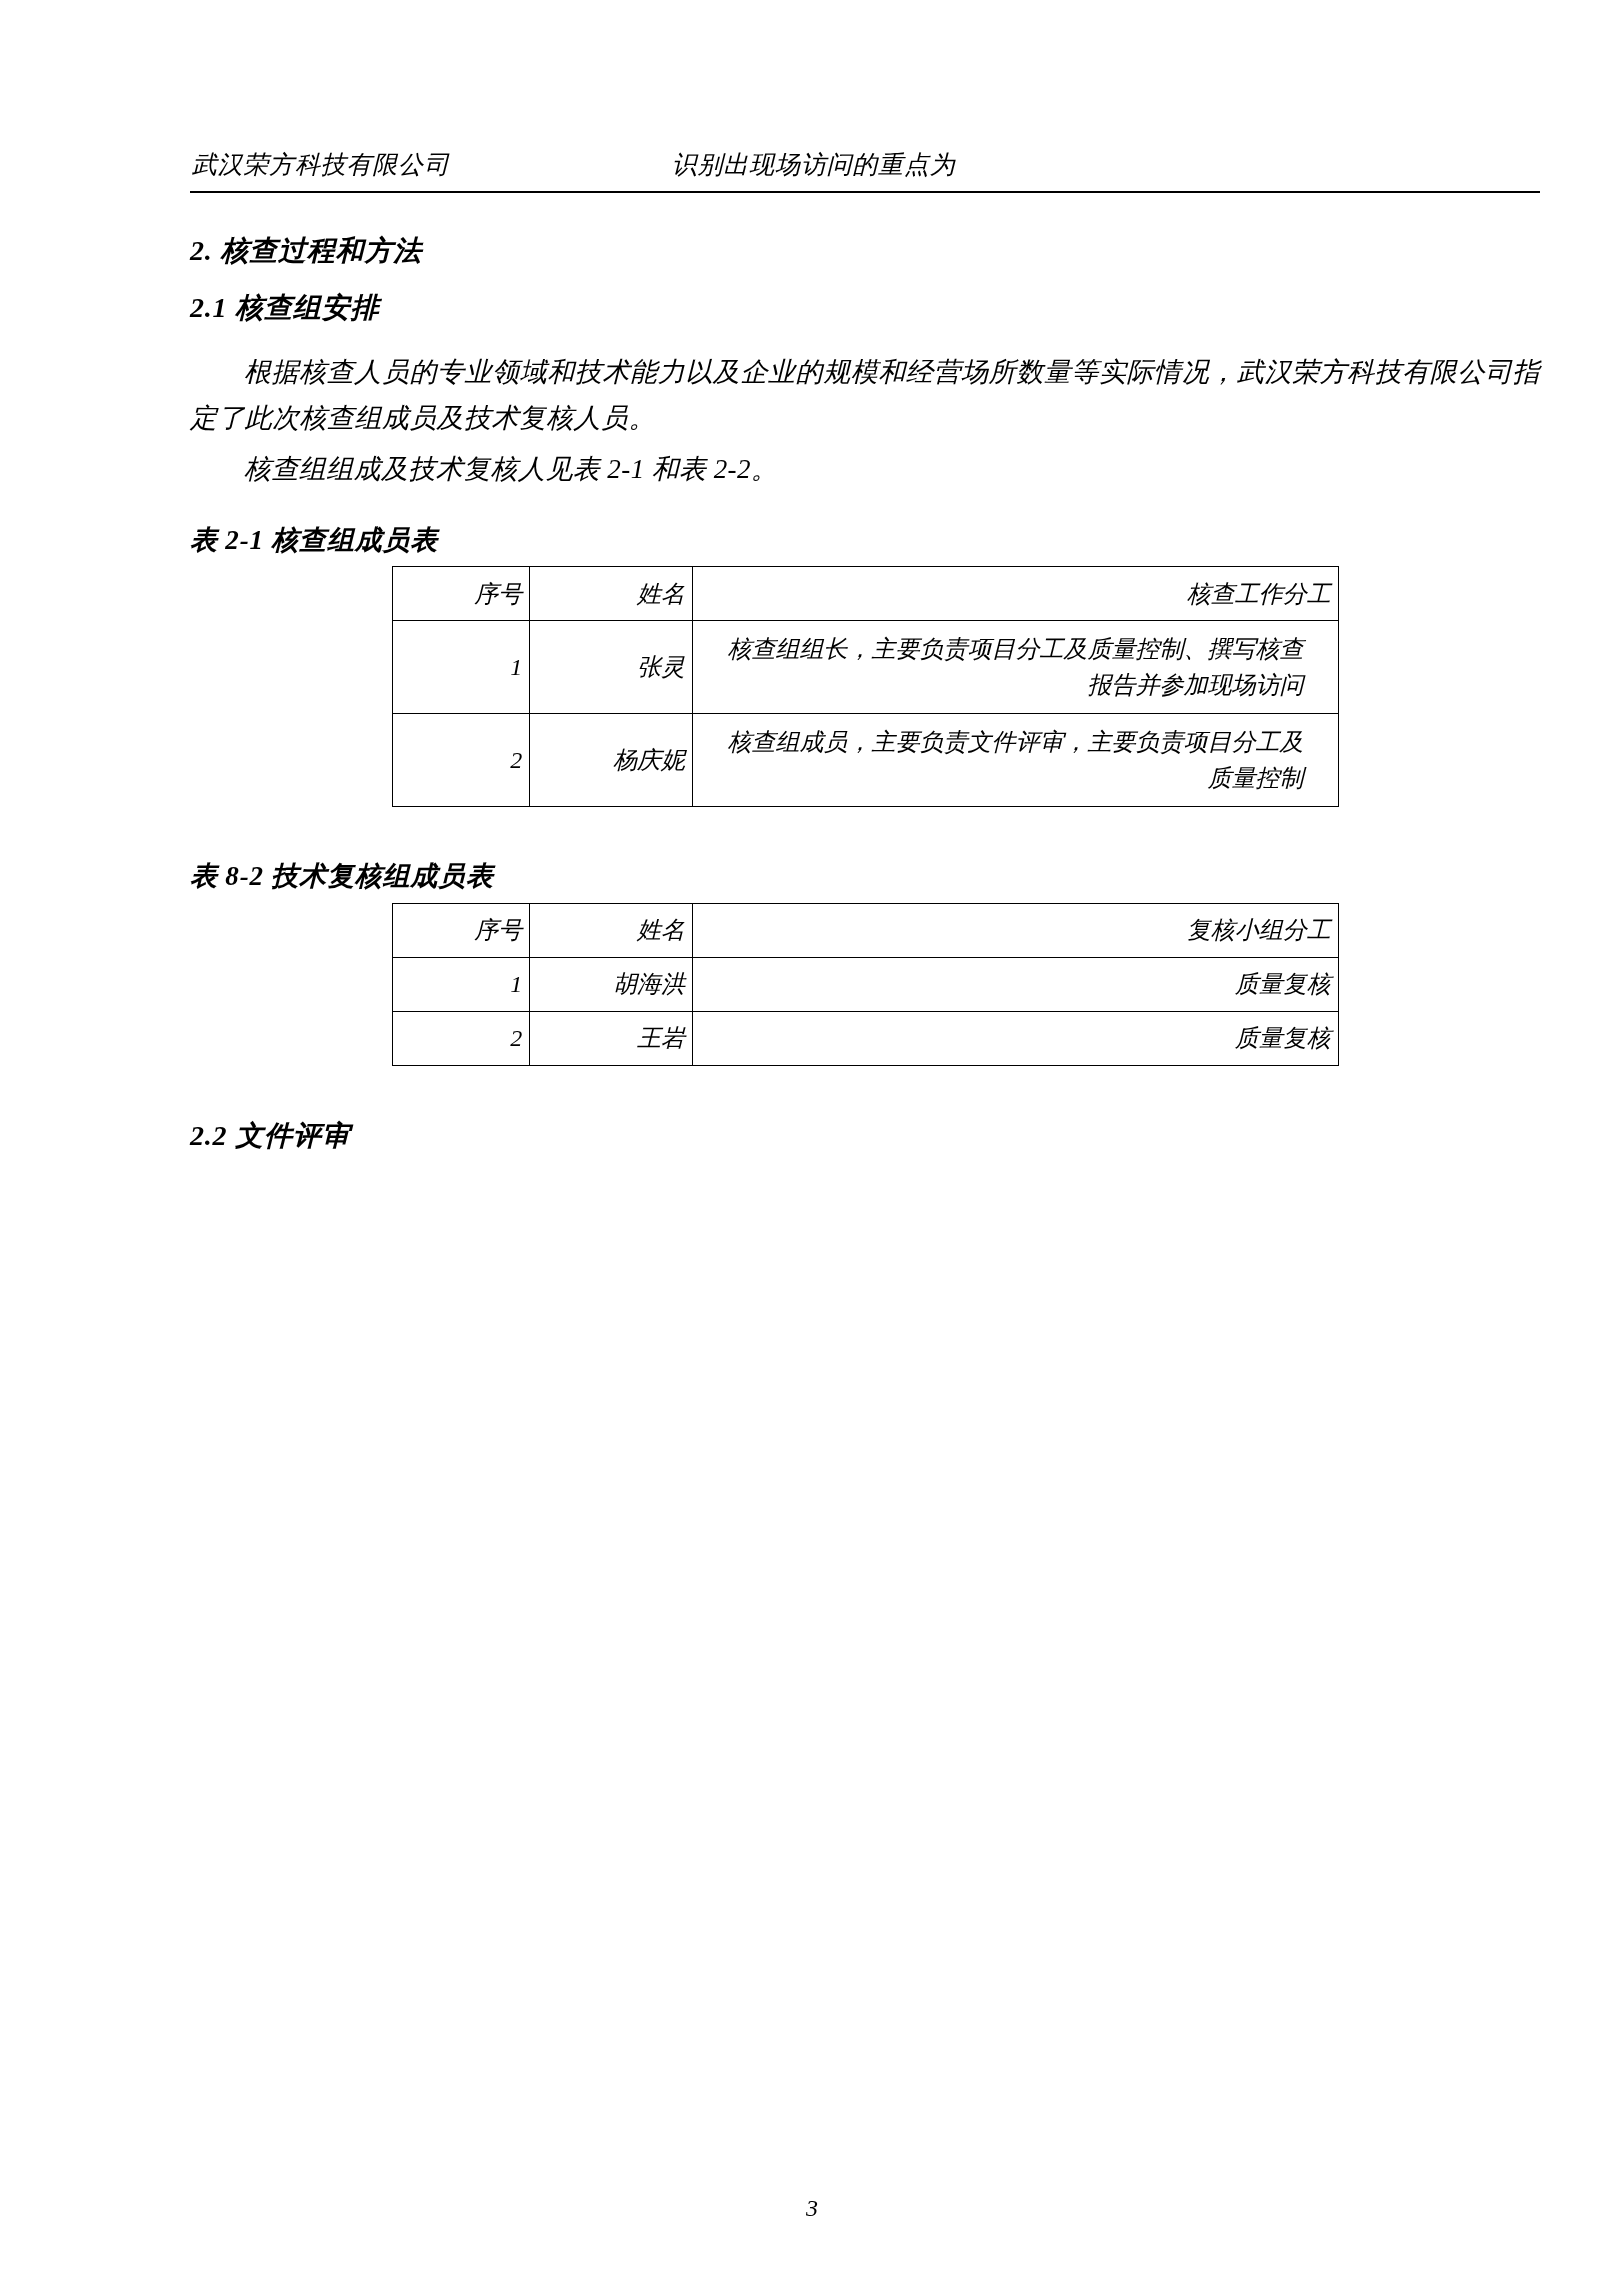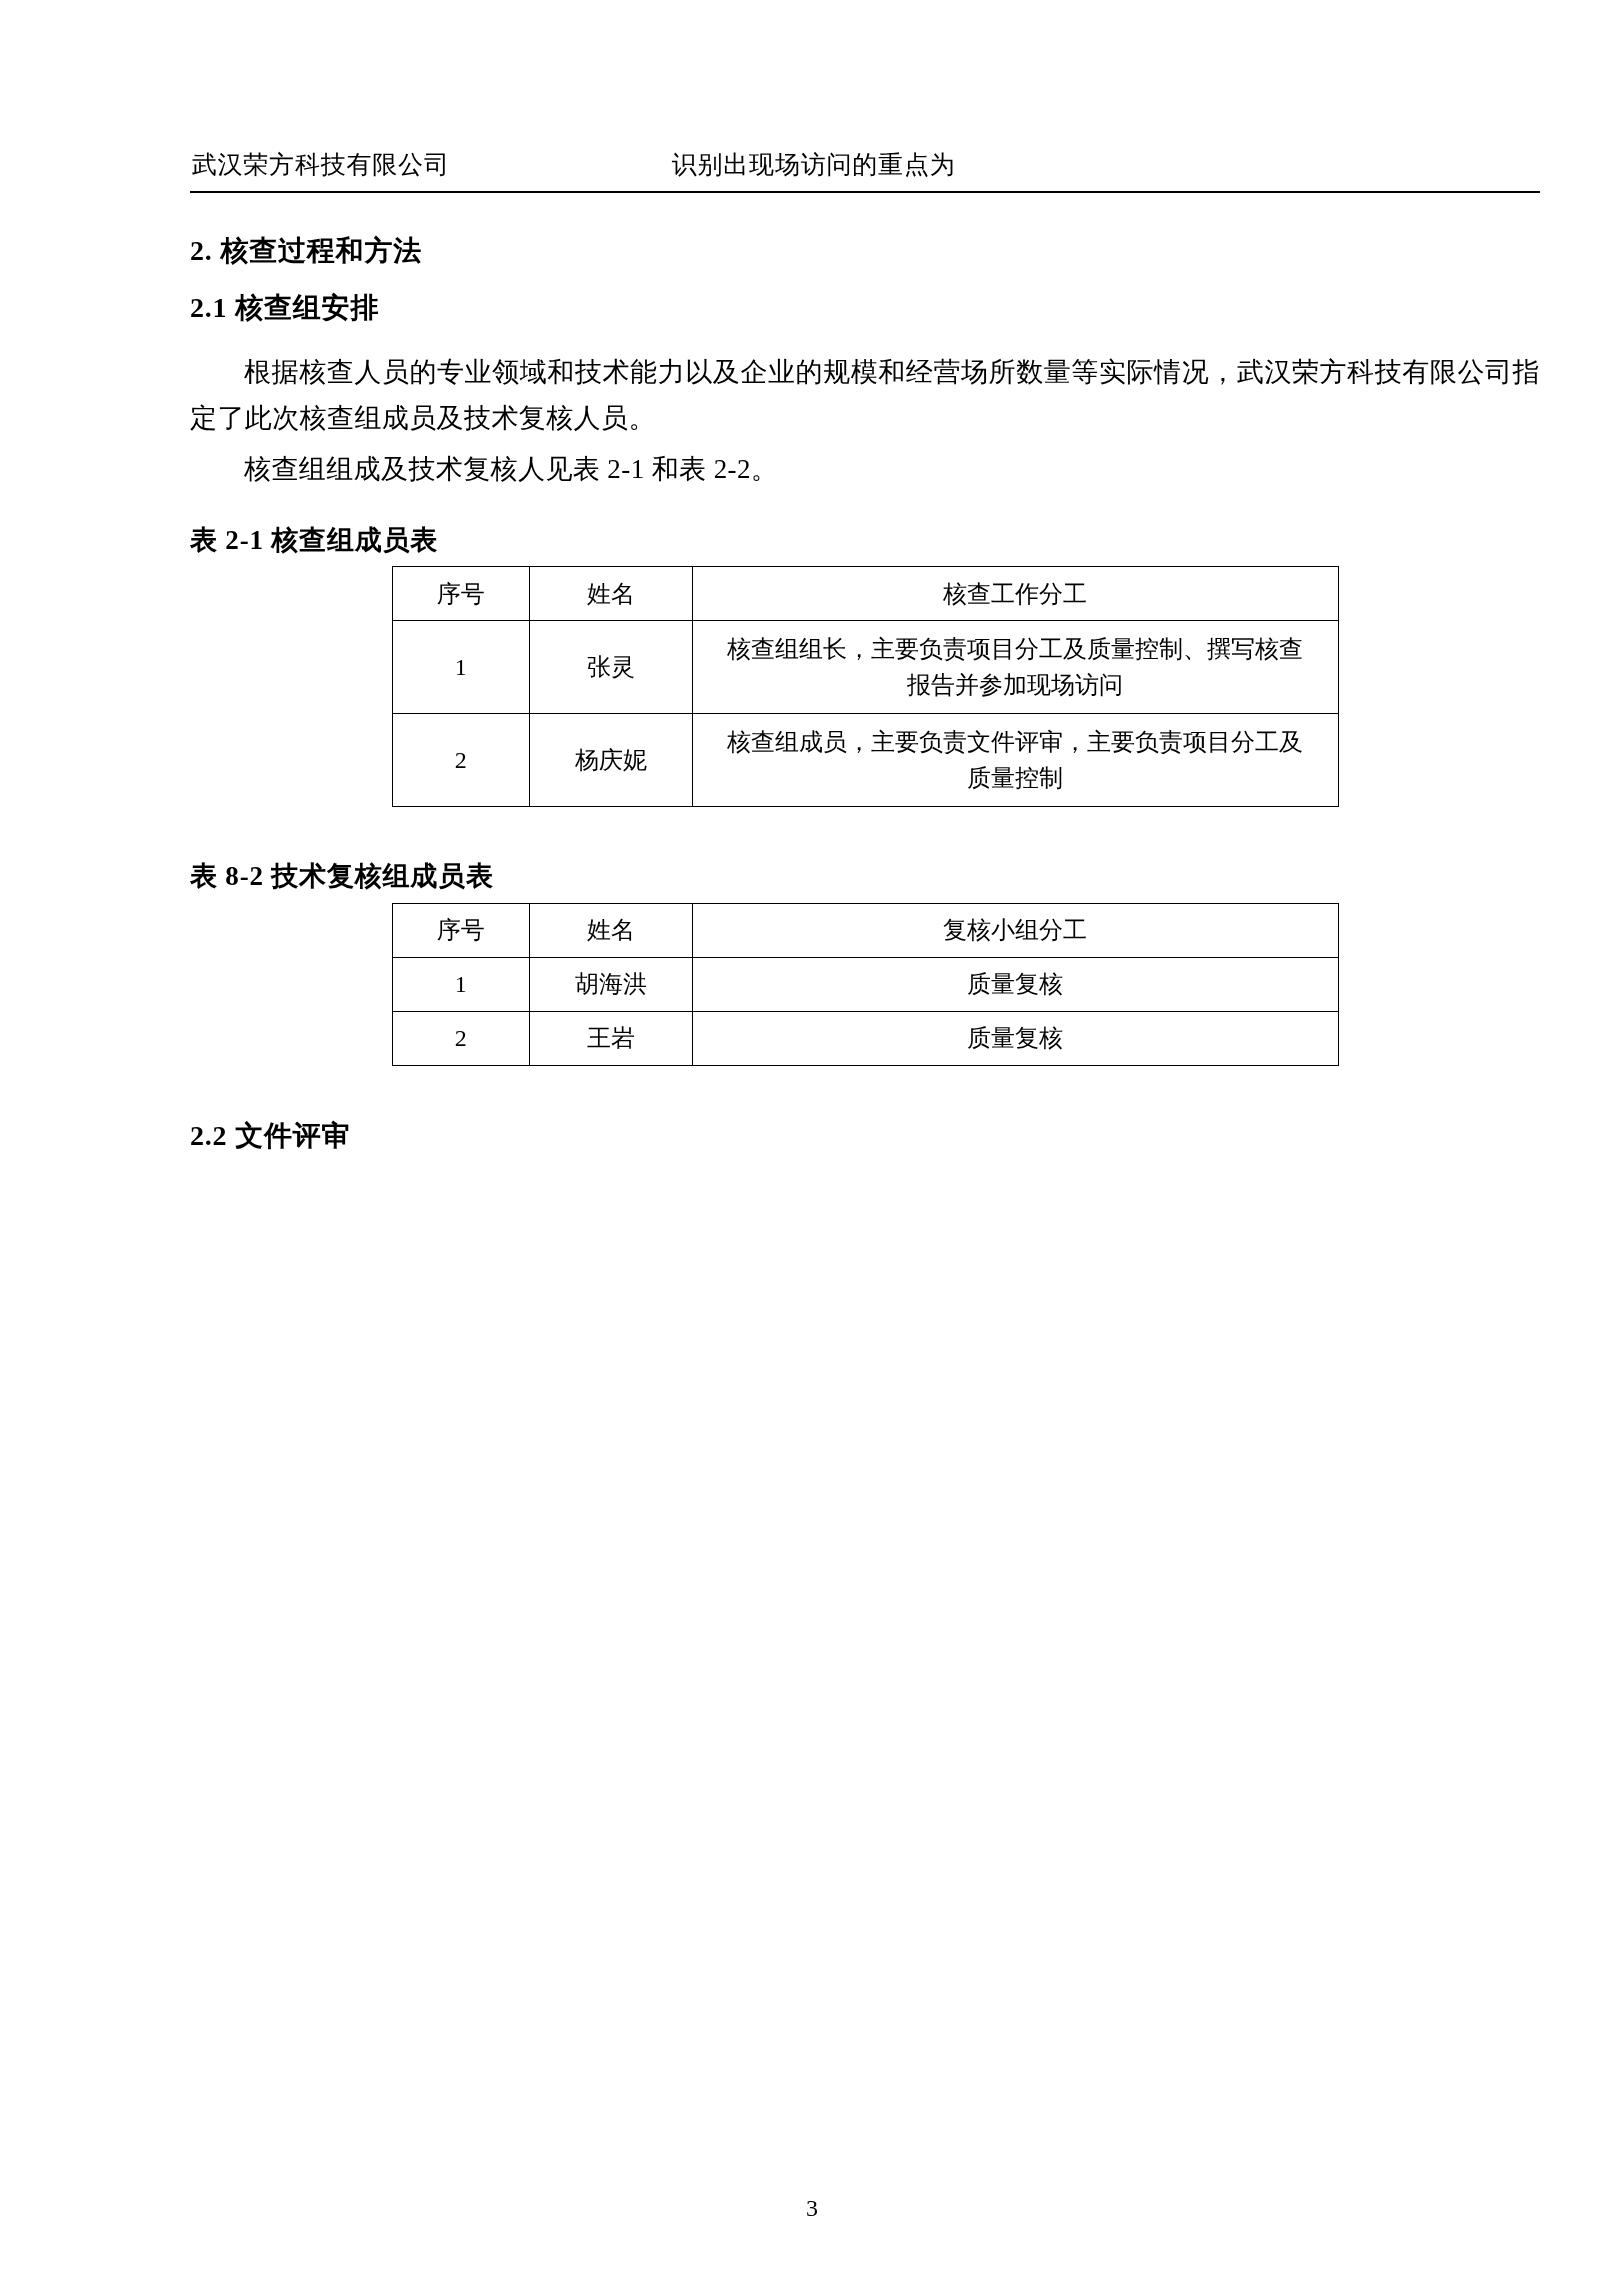--- a/index.html
+++ b/index.html
@@ -14,20 +14,21 @@
     color: #000000;
     position: relative;
     overflow: hidden;
   }
   .page {
     width: 1624px;
     height: 2295px;
     box-sizing: border-box;
     padding: 148px 84px 0 190px;
     position: relative;
+    font-style: italic;
   }
 
   
   .header {
     display: flex;
     justify-content: flex-start;
     align-items: baseline;
     font-size: 25px;
     letter-spacing: 0.8px;
     padding-bottom: 10px;
@@ -77,21 +78,21 @@
   
   table.doc {
     border-collapse: collapse;
     margin: 0 auto;
     width: 947px;
     table-layout: fixed;
   }
   table.doc th, table.doc td {
     border: 1.7px solid #000;
     font-size: 24px;
-    text-align: center;
+    text-align: right;
     vertical-align: middle;
     padding: 8.5px 6.8px;
     line-height: 1.5;
     font-weight: normal;
   }
   table.doc th {
     font-weight: normal;
   }
   .col-no { width: 123px; }
   .col-name { width: 148px; }

